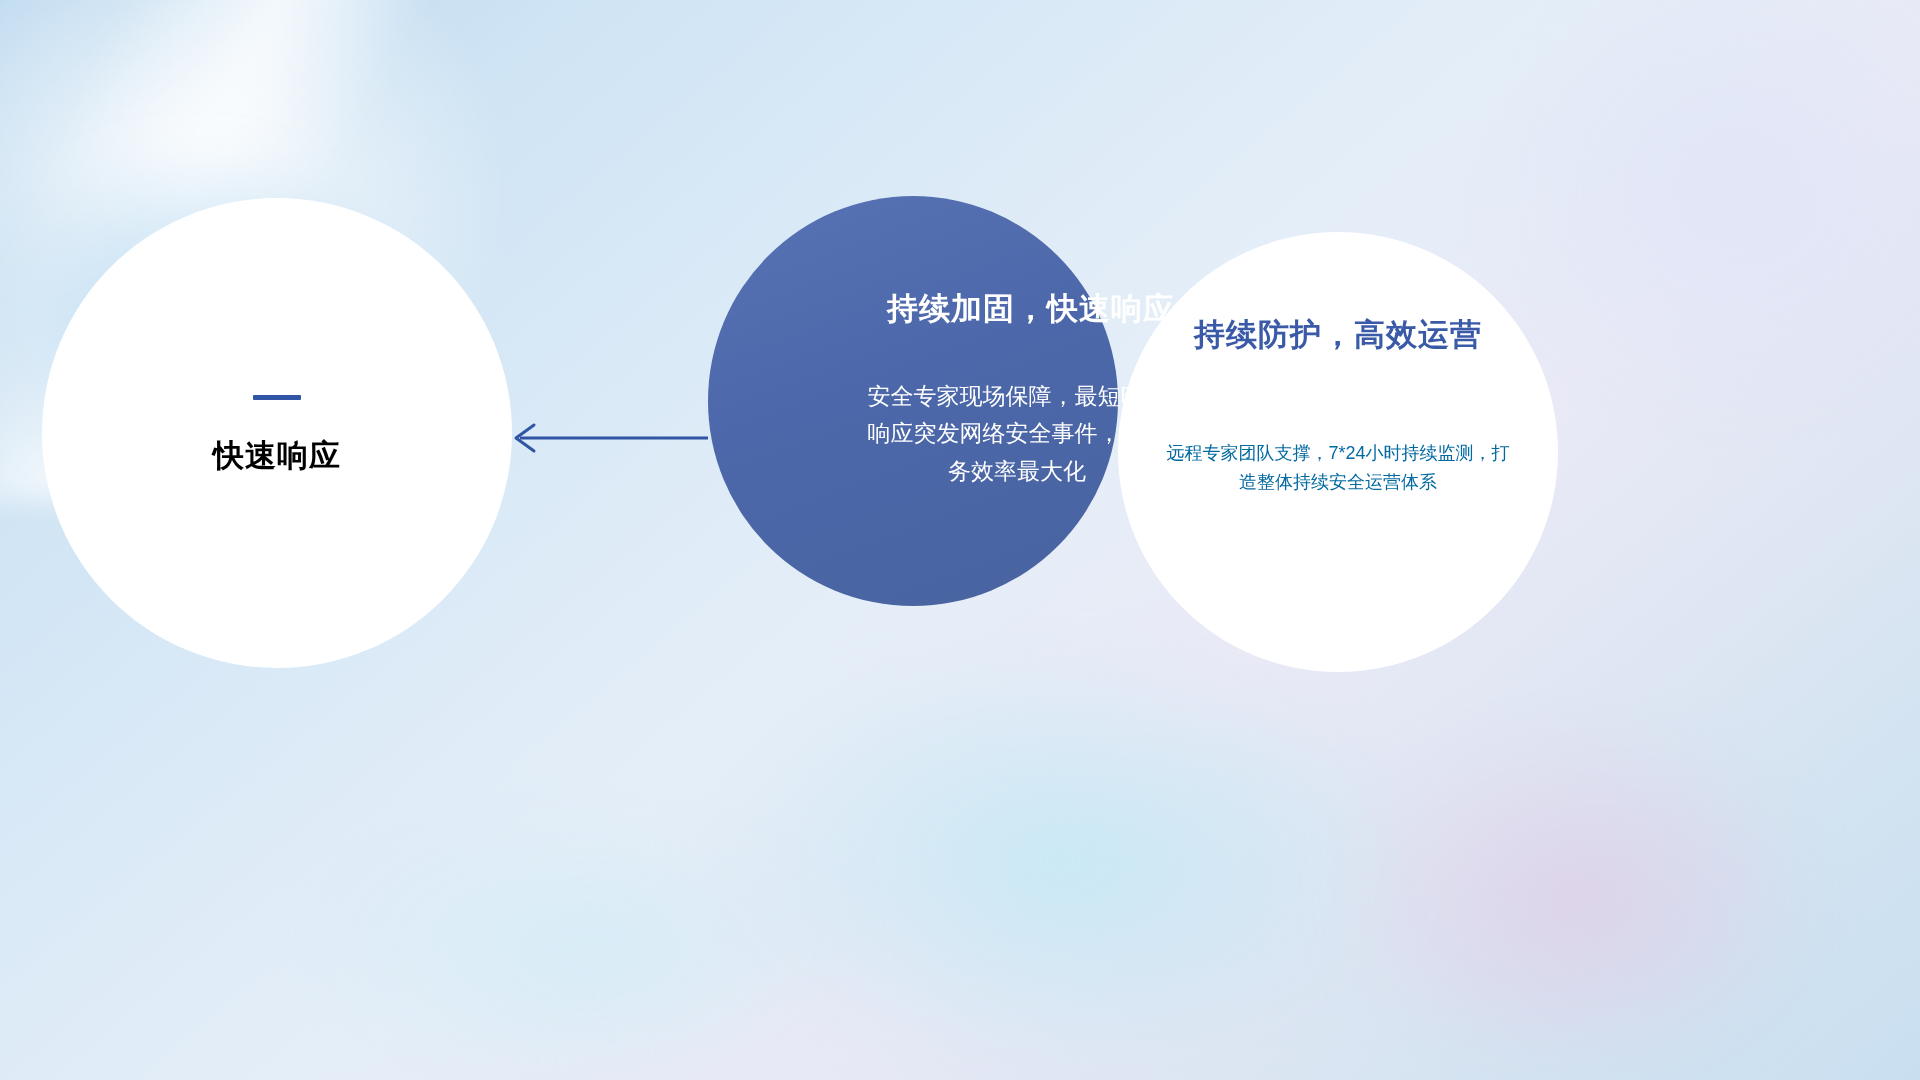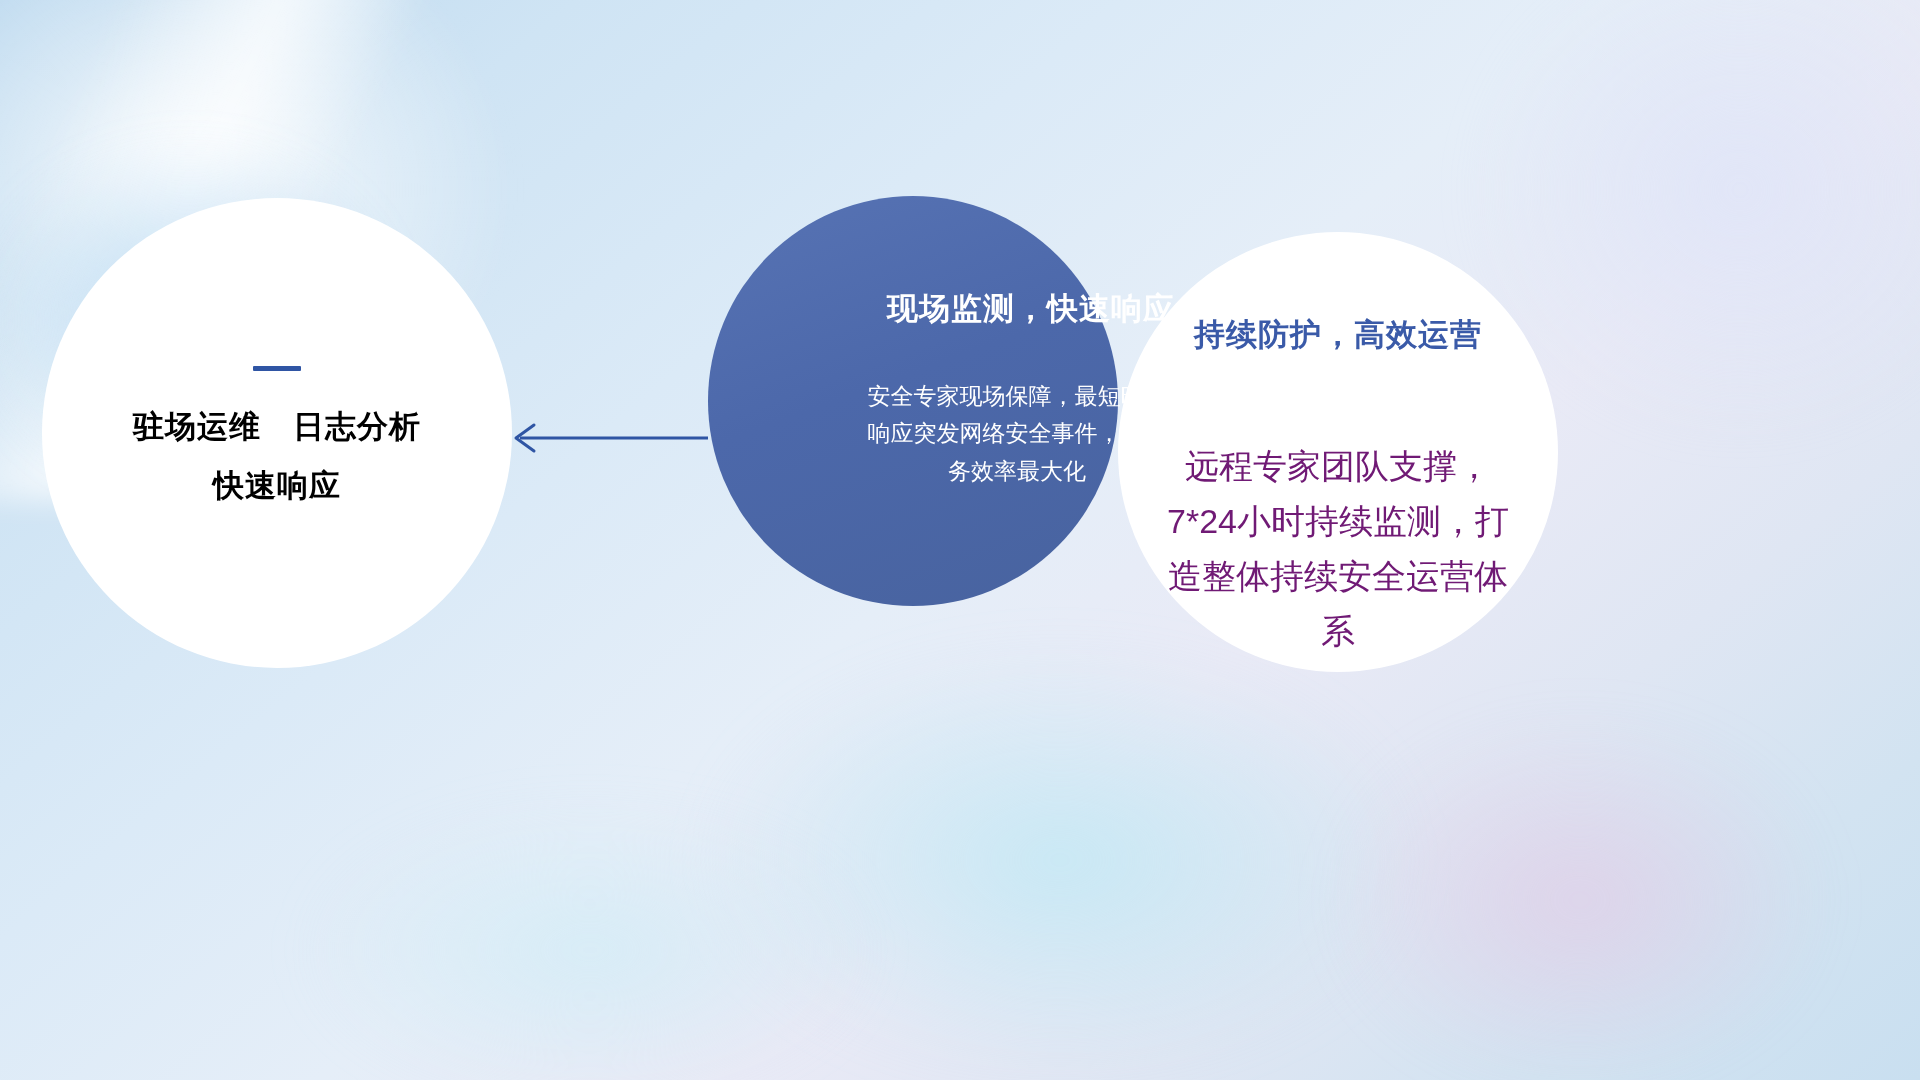--- a/index.html
+++ b/index.html
@@ -181,22 +181,22 @@
   .right-title {
     color: #3a5aa8;
     font-size: 31px;
     font-weight: bold;
     letter-spacing: 1px;
     line-height: 1.1;
     white-space: nowrap;
     margin-bottom: 87px;
   }
   .right-body {
-    color: #701a75;
-    font-size: 34px;
+    color: #0369a1;
+    font-size: 18px;
     line-height: 1.62;
     text-align: center;
     width: 360px;
   }
 
   
   .middle-content {
     position: absolute;
     left: 708px;
     top: 196px;
@@ -257,27 +257,26 @@
     <line x1="30" y1="30" x2="218" y2="30" stroke="#2f55a4" stroke-width="3"></line>
     <polyline points="44,17 26,30 44,43" fill="none" stroke="#2f55a4" stroke-width="3" stroke-linecap="round" stroke-linejoin="round"></polyline>
   </svg>
 
   <div class="circle circle-left"></div>
   <div class="circle circle-right"></div>
   <div class="circle circle-middle"></div>
 
   <div class="left-content">
     <div class="dash"></div>
-    <div class="left-line">驻场运维　日志分析</div>
     <div class="left-line">快速响应</div>
   </div>
 
   <div class="right-content">
     <div class="right-title">持续防护，高效运营</div>
     <div class="right-body">远程专家团队支撑，7*24小时持续监测，打造整体持续安全运营体系</div>
   </div>
 
   <div class="middle-content">
-    <div class="middle-title">现场监测，快速响应</div>
+    <div class="middle-title">持续加固，快速响应</div>
     <div class="middle-body">安全专家现场保障，最短时间响应突发网络安全事件，将服务效率最大化</div>
   </div>
 
 </div>
 
 </body></html>

